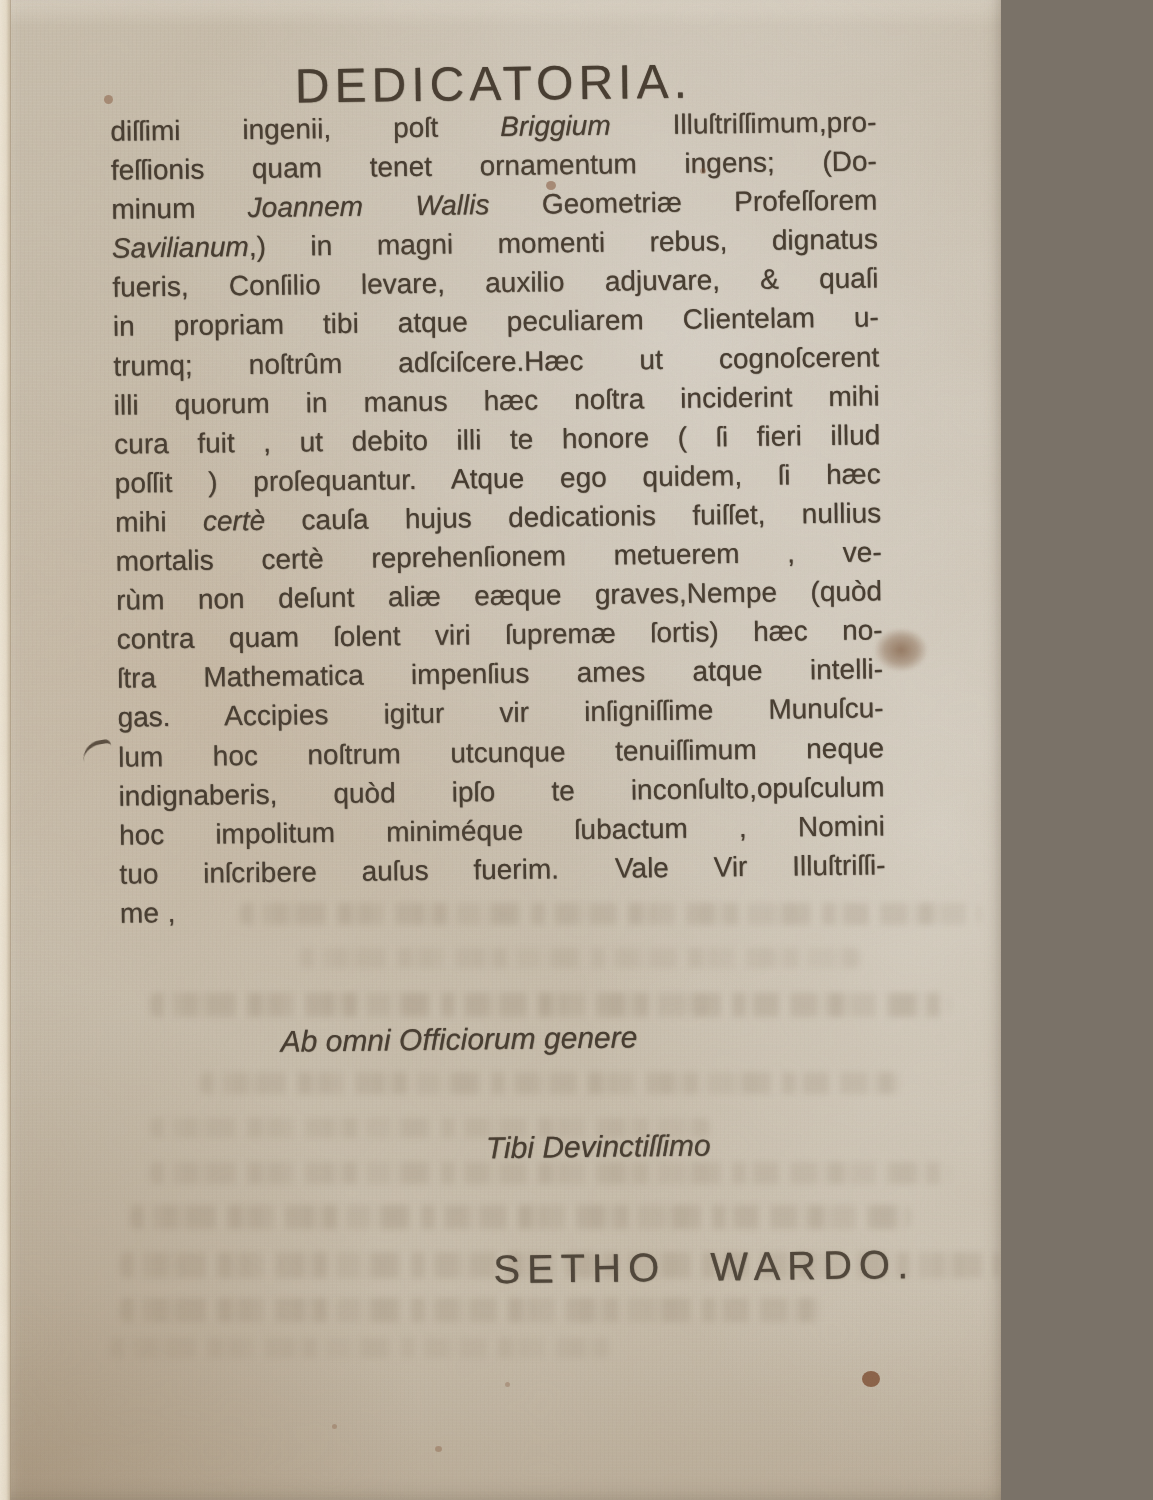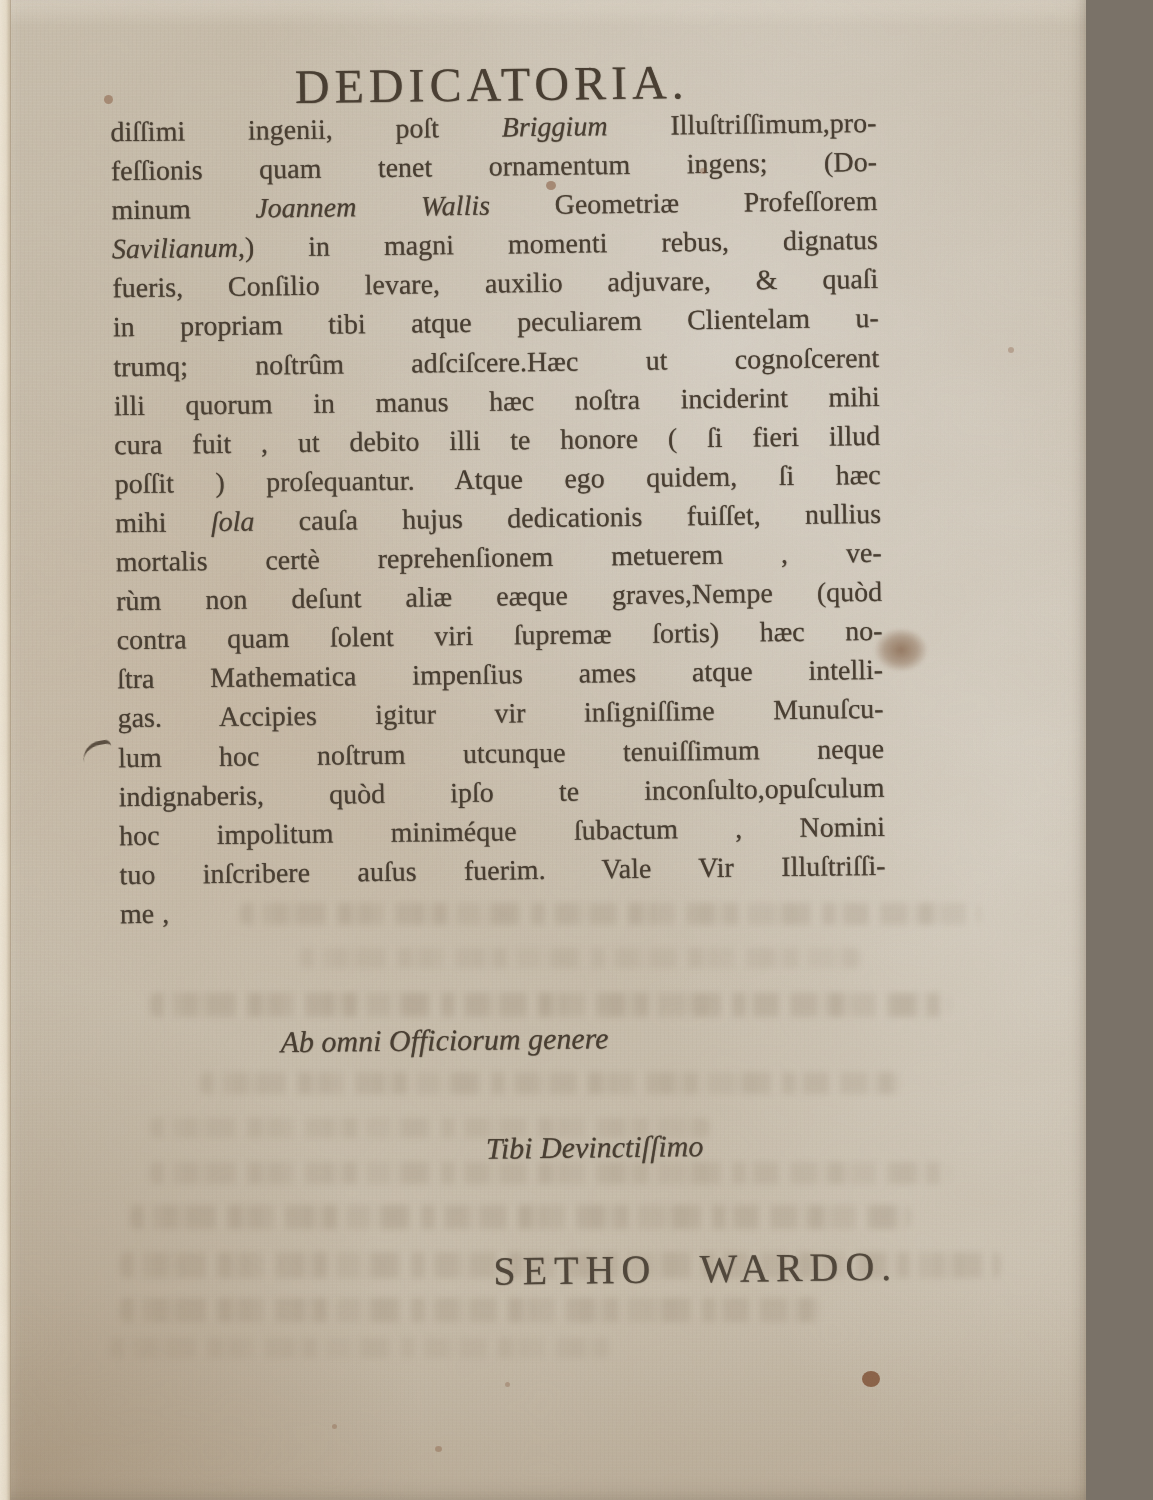--- a/index.html
+++ b/index.html
@@ -1,20 +1,20 @@
 <!DOCTYPE html>
 <html><head>
 <meta charset="utf-8">
 <style>
   html,body{margin:0;padding:0;background:#7a7268;}
   .page{
     position:relative;
-    width:1086px;height:1500px;
+    width:1001px;height:1500px;
     overflow:hidden;
-    font-family:Liberation Serif, serif;
+    font-family:Liberation Sans, sans-serif;
     background-color:#c8bead;
     background-image:
       linear-gradient(180deg, rgba(232,226,214,.45) 0px, rgba(232,226,214,0) 26px),
       linear-gradient(180deg, rgba(0,0,0,0) 86%, rgba(140,116,88,.22) 100%),
       radial-gradient(560px 700px at 3% 98%, rgba(138,114,85,.38), rgba(138,114,85,0) 70%),
       radial-gradient(700px 900px at 68% 22%, rgba(221,216,208,.75), rgba(221,216,208,0) 75%),
       radial-gradient(500px 900px at 94% 55%, rgba(228,224,216,.55), rgba(228,224,216,0) 75%),
       radial-gradient(600px 500px at 22% 45%, rgba(197,168,140,.18), rgba(197,168,140,0) 70%),
       repeating-linear-gradient(90deg, rgba(130,112,88,.045) 0 1px, rgba(0,0,0,0) 1px 4px),
       repeating-linear-gradient(0deg, rgba(240,235,225,.05) 0 1px, rgba(0,0,0,0) 1px 3px);
@@ -102,21 +102,21 @@
         <div class="line"><span>diſſimi ingenii, poſt </span><span class="it">Briggium</span><span> Illuſtriſſimum,pro-</span></div>
         <div class="line"><span>feſſionis quam tenet ornamentum ingens; (Do-</span></div>
         <div class="line"><span>minum </span><span class="it">Joannem Wallis</span><span> Geometriæ Profeſſorem</span></div>
         <div class="line"><span class="it">Savilianum</span><span>,) in magni momenti rebus, dignatus</span></div>
         <div class="line"><span>fueris, Conſilio levare, auxilio adjuvare, &amp; quaſi</span></div>
         <div class="line"><span>in propriam tibi atque peculiarem Clientelam u-</span></div>
         <div class="line"><span>trumq; noſtrûm adſciſcere.Hæc ut cognoſcerent</span></div>
         <div class="line"><span>illi quorum in manus hæc noſtra inciderint mihi</span></div>
         <div class="line"><span>cura fuit , ut debito illi te honore ( ſi fieri illud</span></div>
         <div class="line"><span>poſſit ) proſequantur. Atque ego quidem, ſi hæc</span></div>
-        <div class="line"><span>mihi </span><span class="it">ſola</span><span> cauſa hujus dedicationis fuiſſet, nullius</span></div>
+        <div class="line"><span>mihi </span><span class="it">certè</span><span> cauſa hujus dedicationis fuiſſet, nullius</span></div>
         <div class="line"><span>mortalis certè reprehenſionem metuerem , ve-</span></div>
         <div class="line"><span>rùm non deſunt aliæ eæque graves,Nempe (quòd</span></div>
         <div class="line"><span>contra quam ſolent viri ſupremæ ſortis) hæc no-</span></div>
         <div class="line"><span>ſtra Mathematica impenſius ames atque intelli-</span></div>
         <div class="line"><span>gas. Accipies igitur vir inſigniſſime Munuſcu-</span></div>
         <div class="line"><span>lum hoc noſtrum utcunque tenuiſſimum neque</span></div>
         <div class="line"><span>indignaberis, quòd ipſo te inconſulto,opuſculum</span></div>
         <div class="line"><span>hoc impolitum miniméque ſubactum , Nomini</span></div>
         <div class="line"><span>tuo inſcribere auſus fuerim.  Vale Vir Illuſtriſſi-</span></div>
         <div class="line nj"><span>me ,</span></div>

